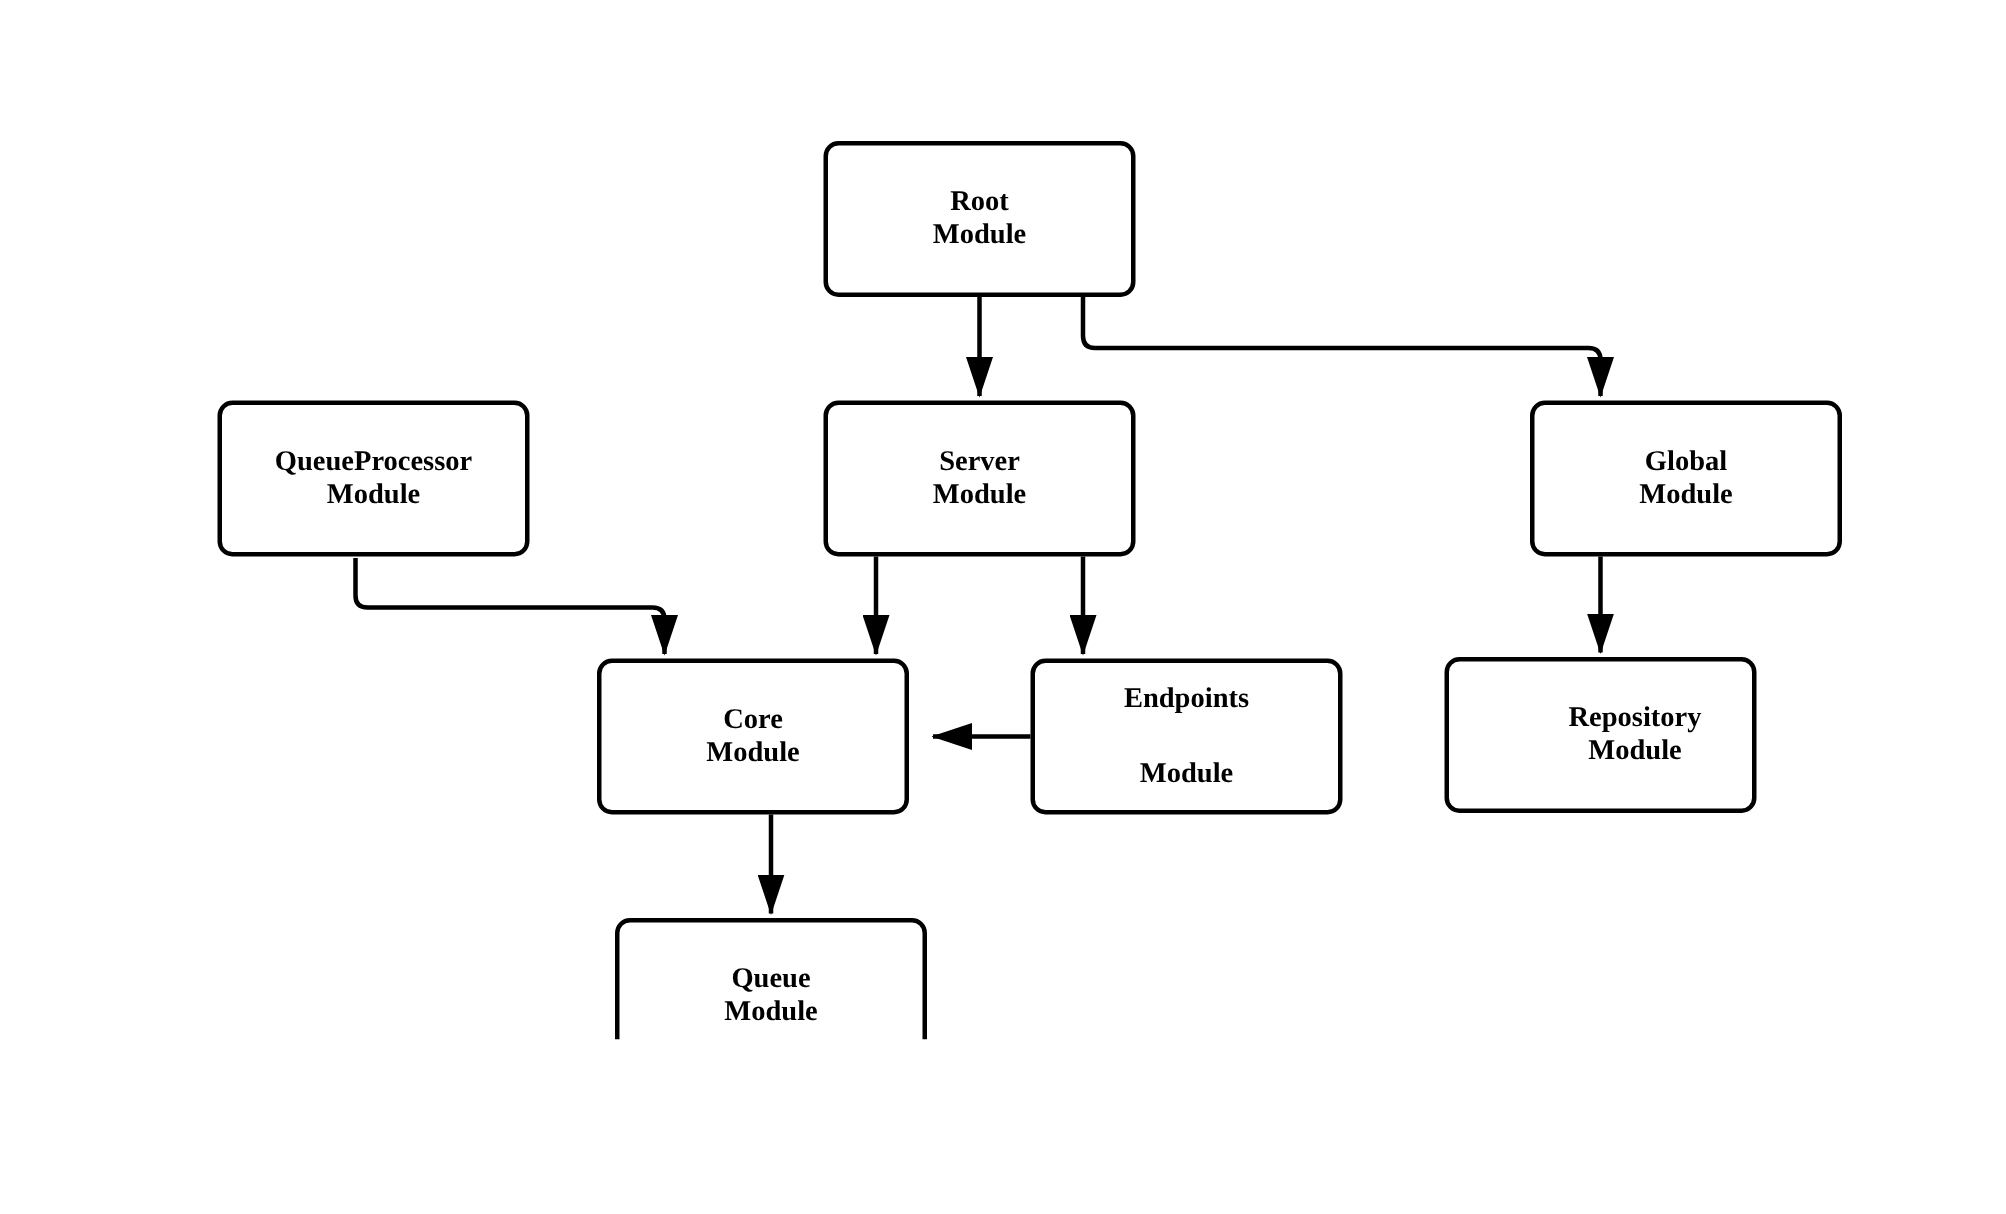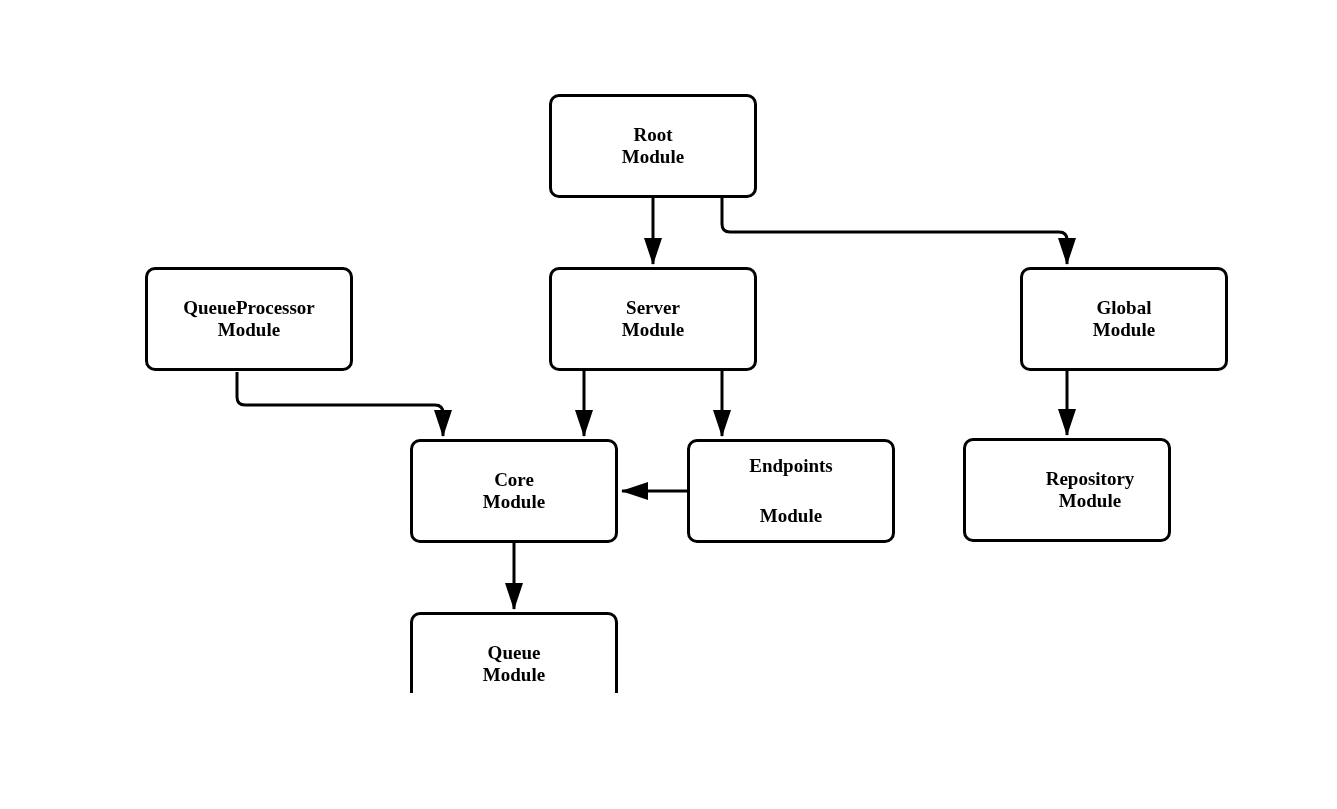--- a/index.html
+++ b/index.html
@@ -76,21 +76,21 @@
   <div class="node" style="left:549px; top:267px;">
     <span>Server</span>
     <span>Module</span>
   </div>
 
   <div class="node" style="left:1020px; top:267px;">
     <span>Global</span>
     <span>Module</span>
   </div>
 
-  <div class="node" style="left:410px; top:439px;">
+  <div class="node" style="left:398px; top:439px;">
     <span>Core</span>
     <span>Module</span>
   </div>
 
   <div class="node" style="left:687px; top:439px;gap:28px;">
     <span>Endpoints</span>
     <span>Module</span>
   </div>
 
   <div class="node" style="left:963px; top:438px;padding-left:46px;">

